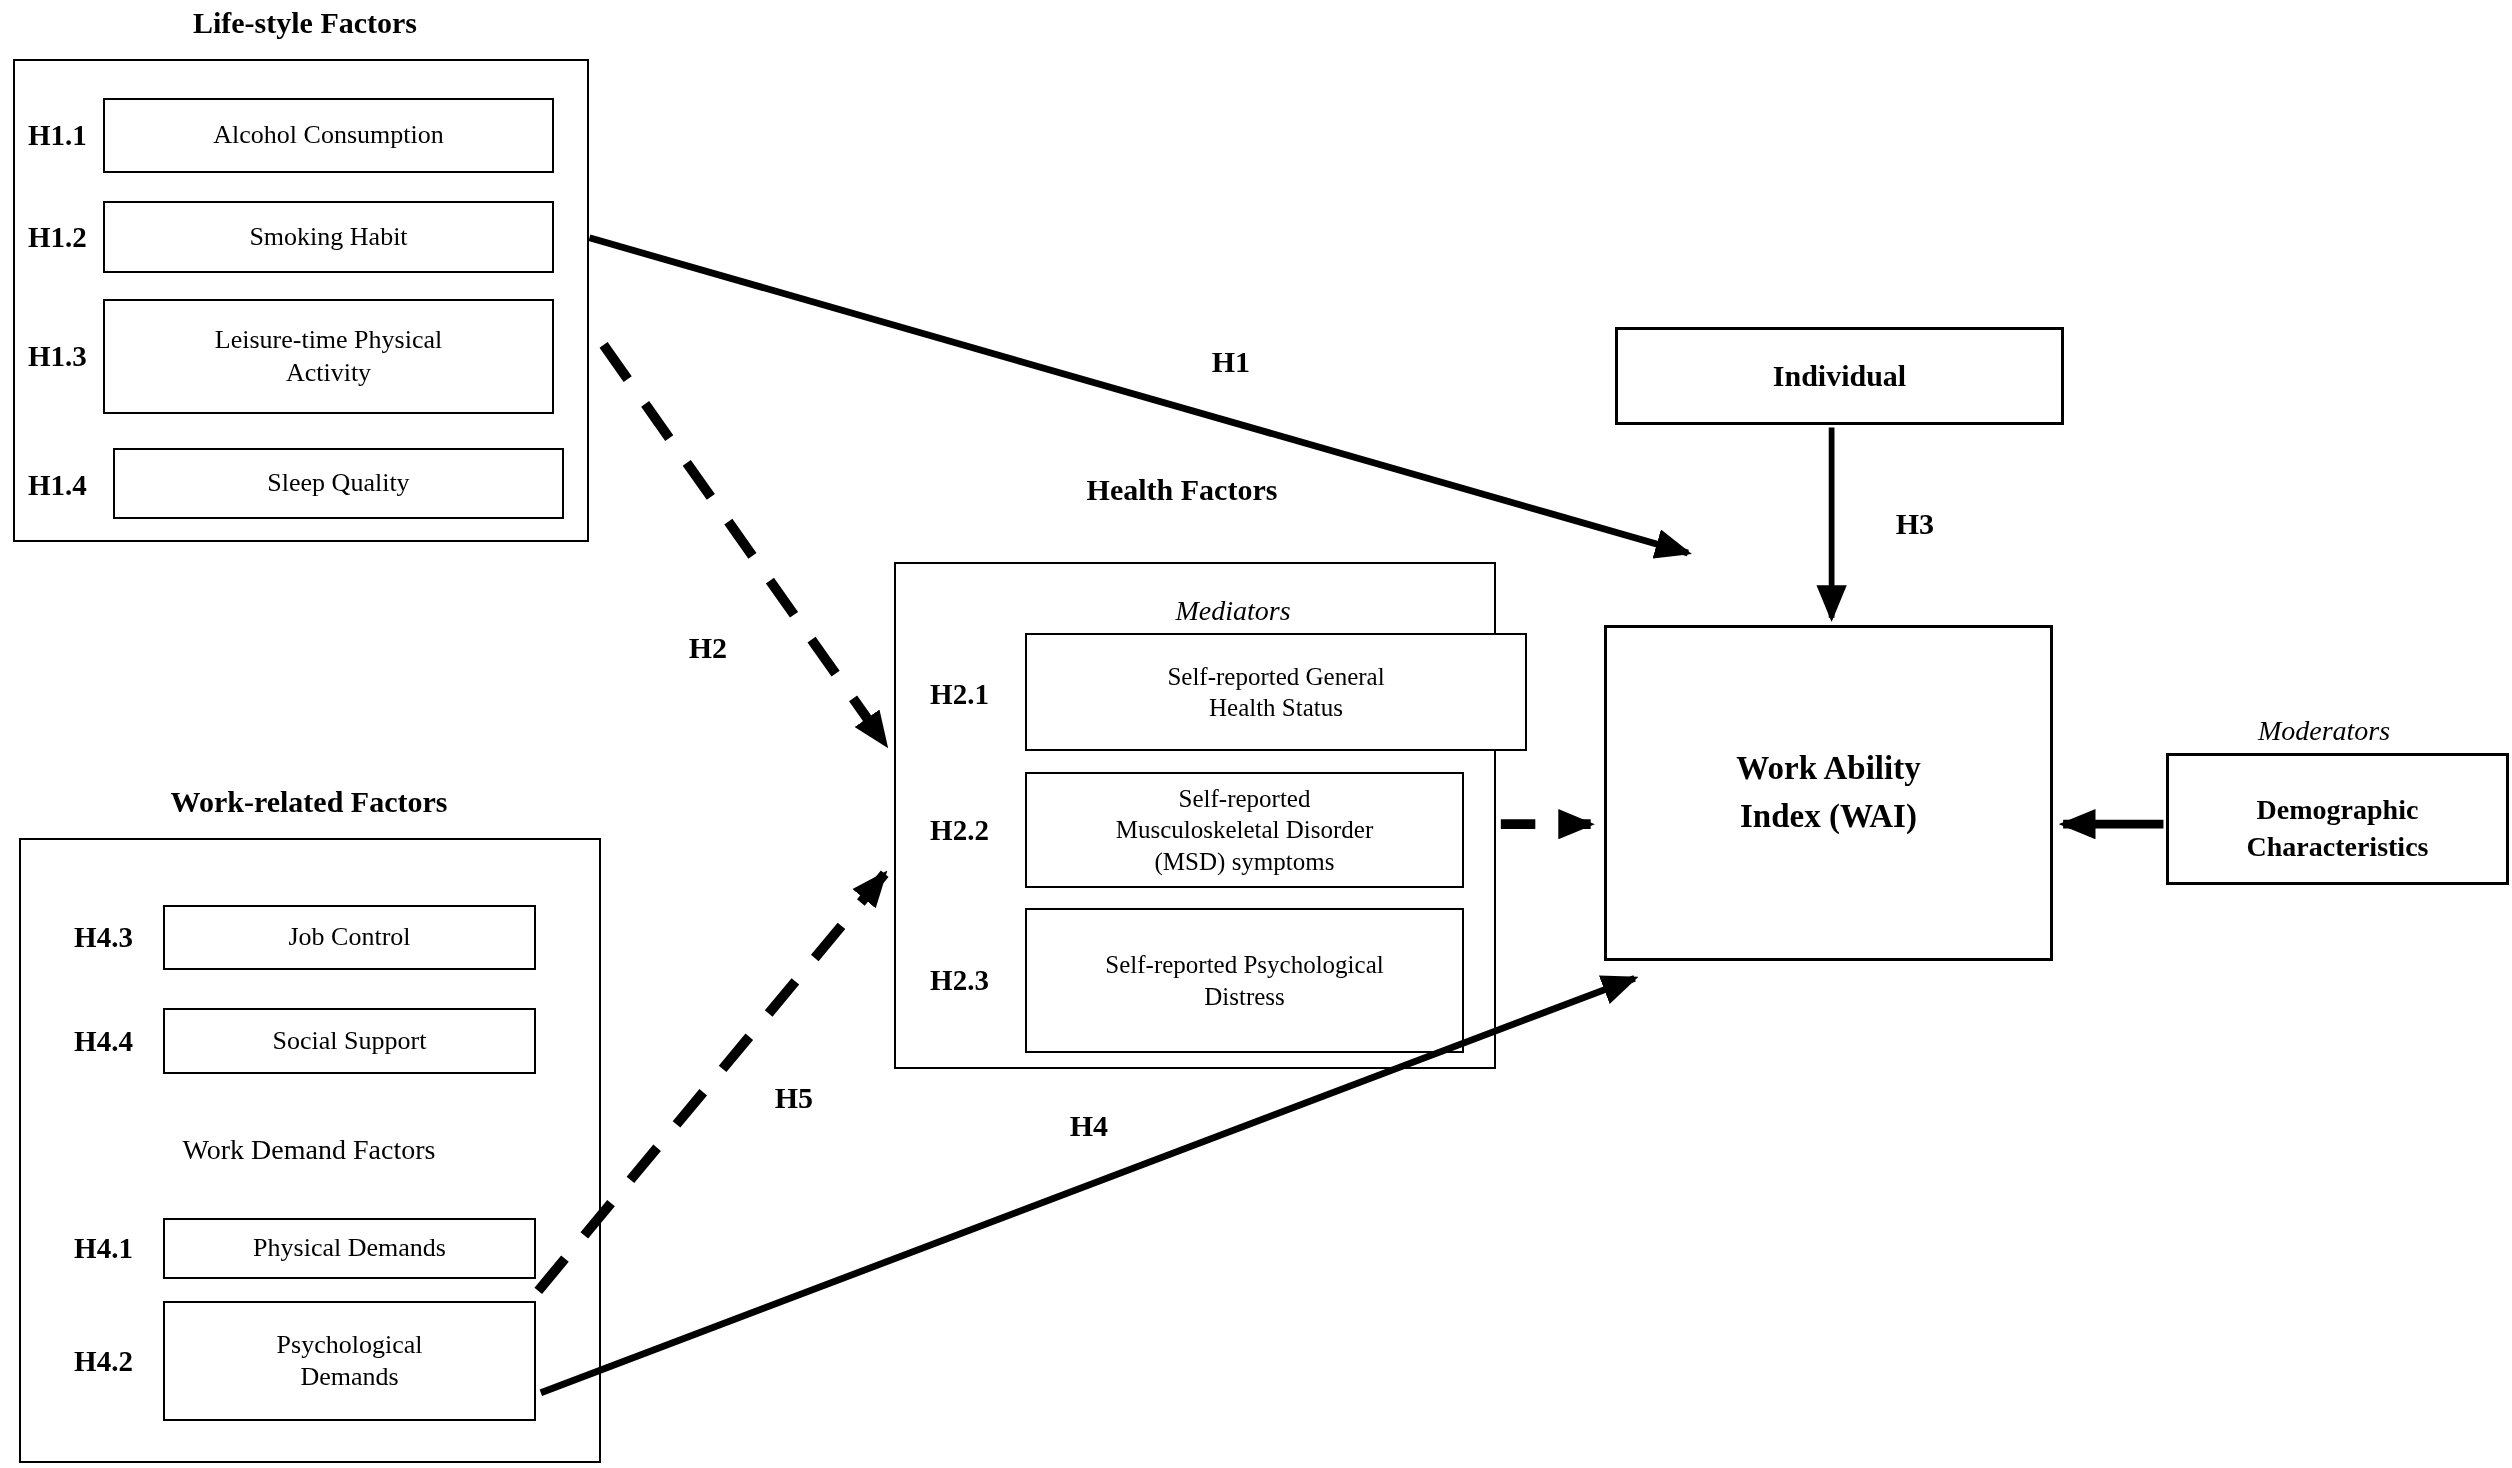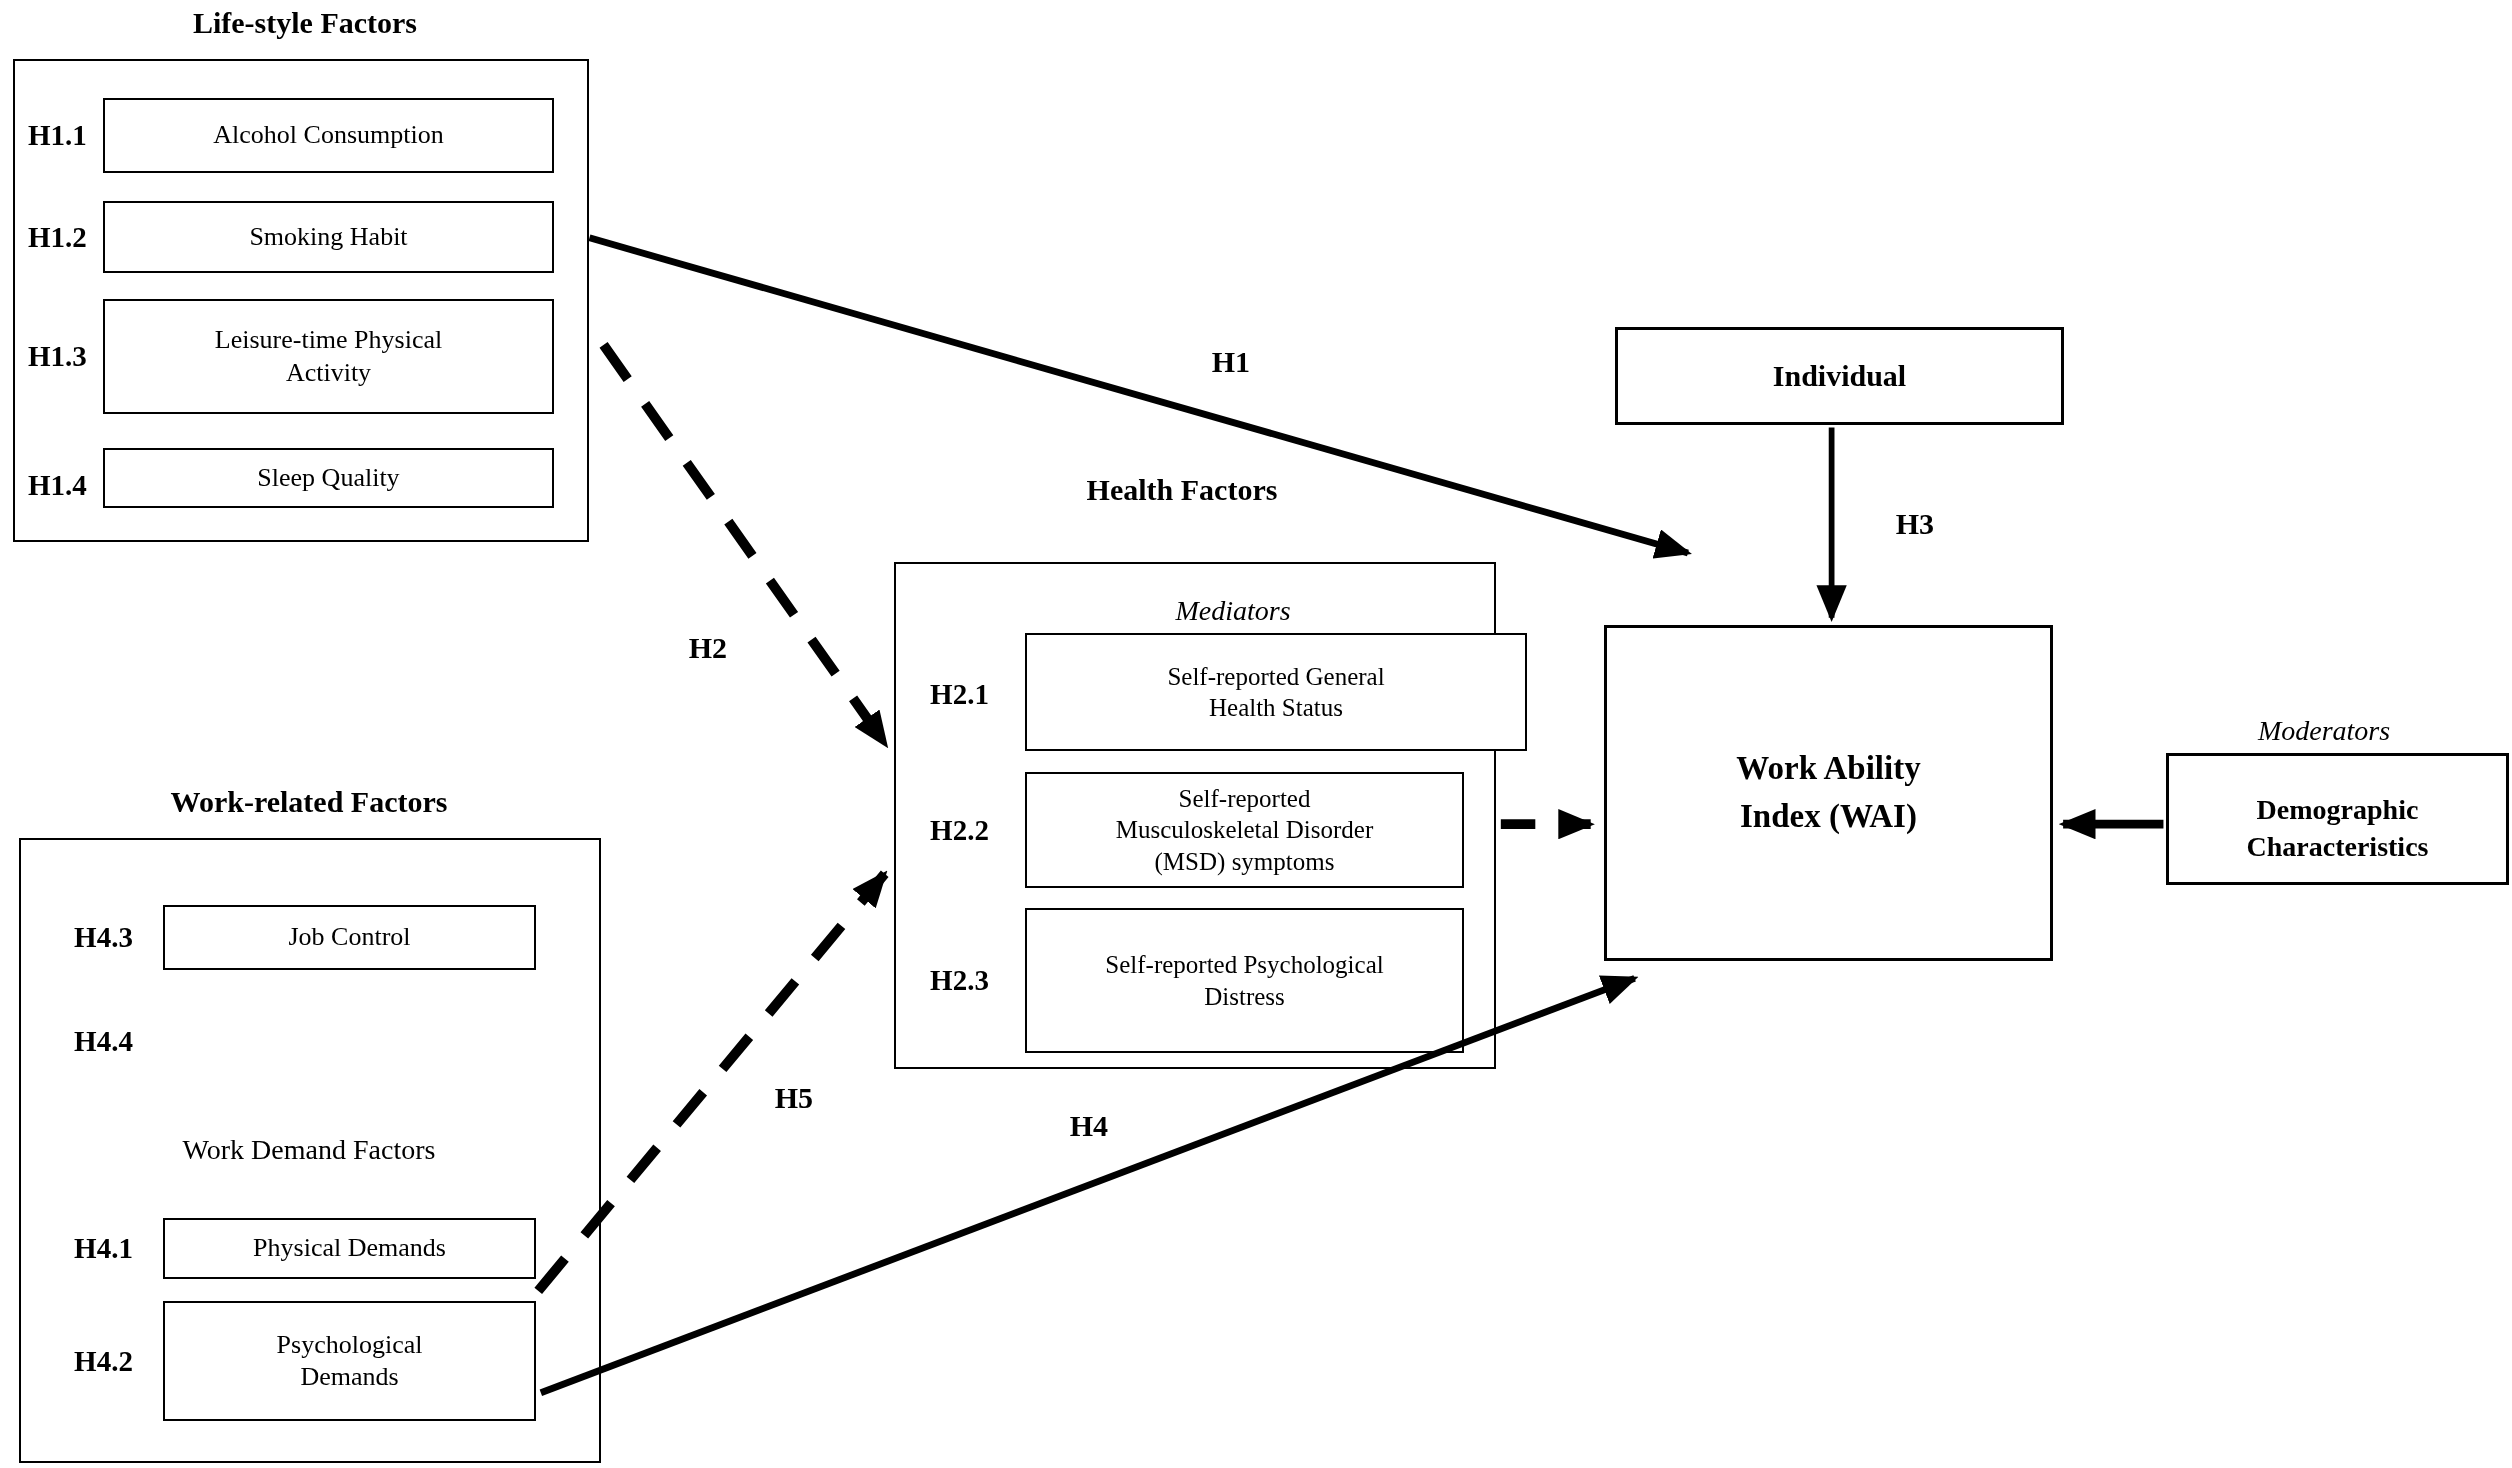--- a/index.html
+++ b/index.html
@@ -80,21 +80,21 @@
   <div class="box itembox" style="left:103px;top:201px;width:451px;height:72px;">
     <span class="itemtext mw580">Smoking Habit</span>
   </div>
 
   <div class="tag" style="left:18.3px;top:299px;width:78px;height:115px;">H1.3</div>
   <div class="box itembox" style="left:103px;top:299px;width:451px;height:115px;">
     <span class="itemtext mw580">Leisure-time Physical Activity</span>
   </div>
 
   <div class="tag" style="left:18.3px;top:448px;width:78px;height:75px;">H1.4</div>
-  <div class="box itembox" style="left:103px;top:448px;width:451px;height:60px;">
+  <div class="box itembox" style="left:113px;top:448px;width:451px;height:71px;">
     <span class="itemtext mw580">Sleep Quality</span>
   </div>
 
   <div class="grouptitle" style="left:973px;top:473px;width:418px;">Health Factors</div>
 
   <div class="box" style="left:894px;top:562px;width:602px;height:507px;"></div>
 
   <div class="subtitle" style="left:1024px;top:579px;width:418px;">Mediators</div>
 
   <div class="tag" style="left:897px;top:635px;width:125px;height:118px;">H2.1</div>
@@ -117,20 +117,23 @@
   <div class="box" style="left:19.3px;top:838px;width:582px;height:625px;"></div>
 
   <div class="dashedbox" style="left:45px;top:869px;width:527px;height:229px;"></div>
 
   <div class="tag" style="left:50px;top:905px;width:107px;height:65px;">H4.3</div>
   <div class="box itembox" style="left:163px;top:905px;width:373px;height:65px;">
     <span class="itemtext mw580">Job Control</span>
   </div>
 
   <div class="tag" style="left:50px;top:1008px;width:107px;height:66px;">H4.4</div>
+  <div class="box itembox" style="left:163px;top:1008px;width:373px;height:66px;">
+    <span class="itemtext mw580">Social Support</span>
+  </div>
 
   <div class="abs" style="left:126px;top:1134px;width:366px;text-align:center;font-size:28px;z-index:3;">Work Demand Factors</div>
 
   <div class="dashedbox" style="left:45px;top:1183px;width:527px;height:268px;"></div>
 
   <div class="tag" style="left:50px;top:1218px;width:107px;height:61px;">H4.1</div>
   <div class="box itembox" style="left:163px;top:1218px;width:373px;height:61px;">
     <span class="itemtext mw580">Physical Demands</span>
   </div>
 

